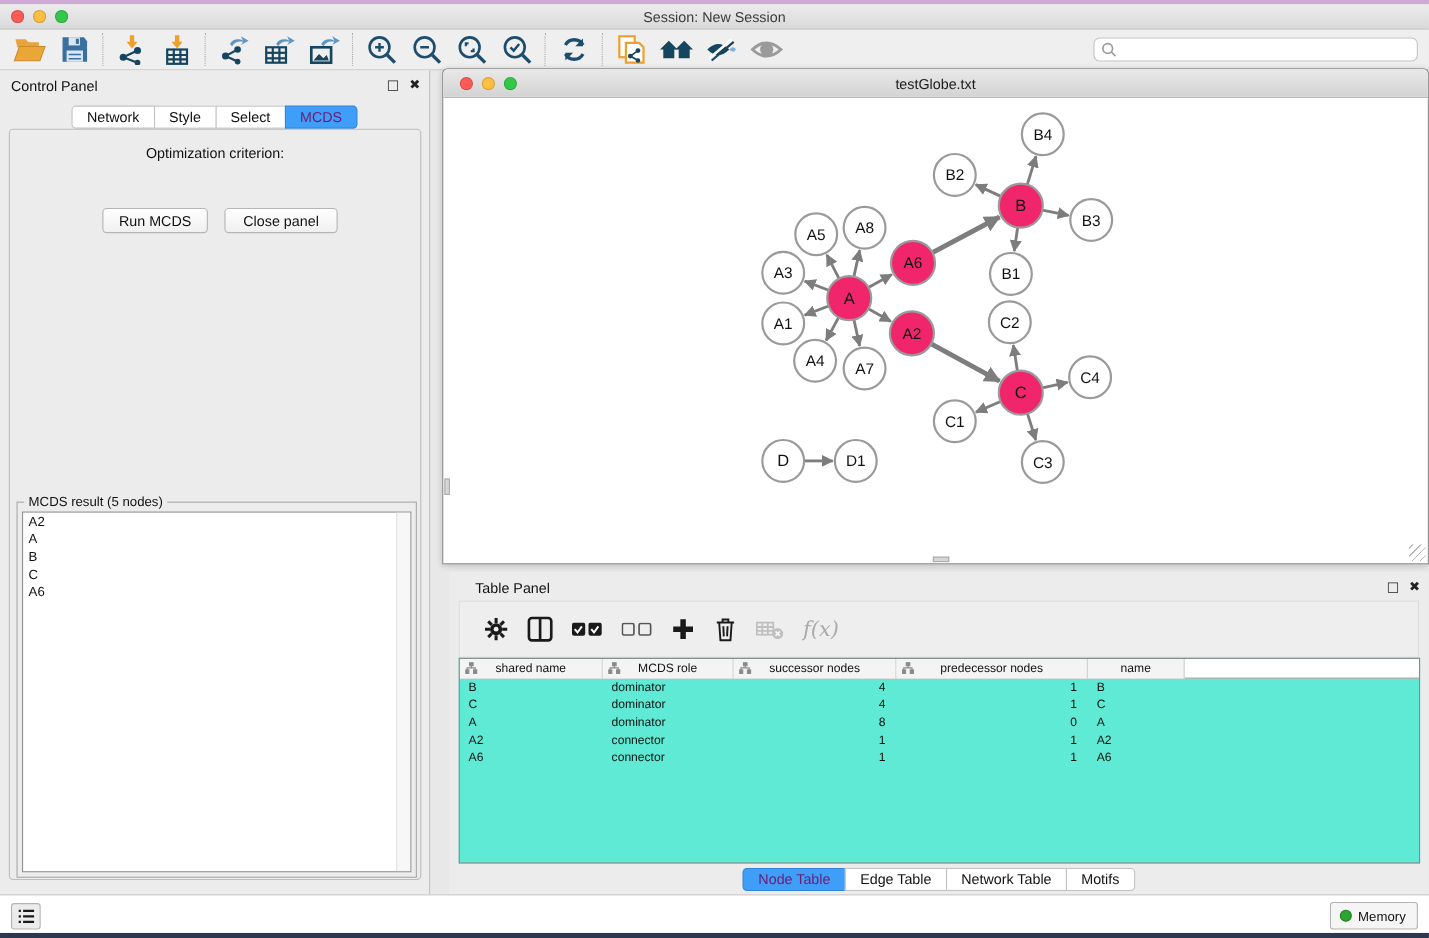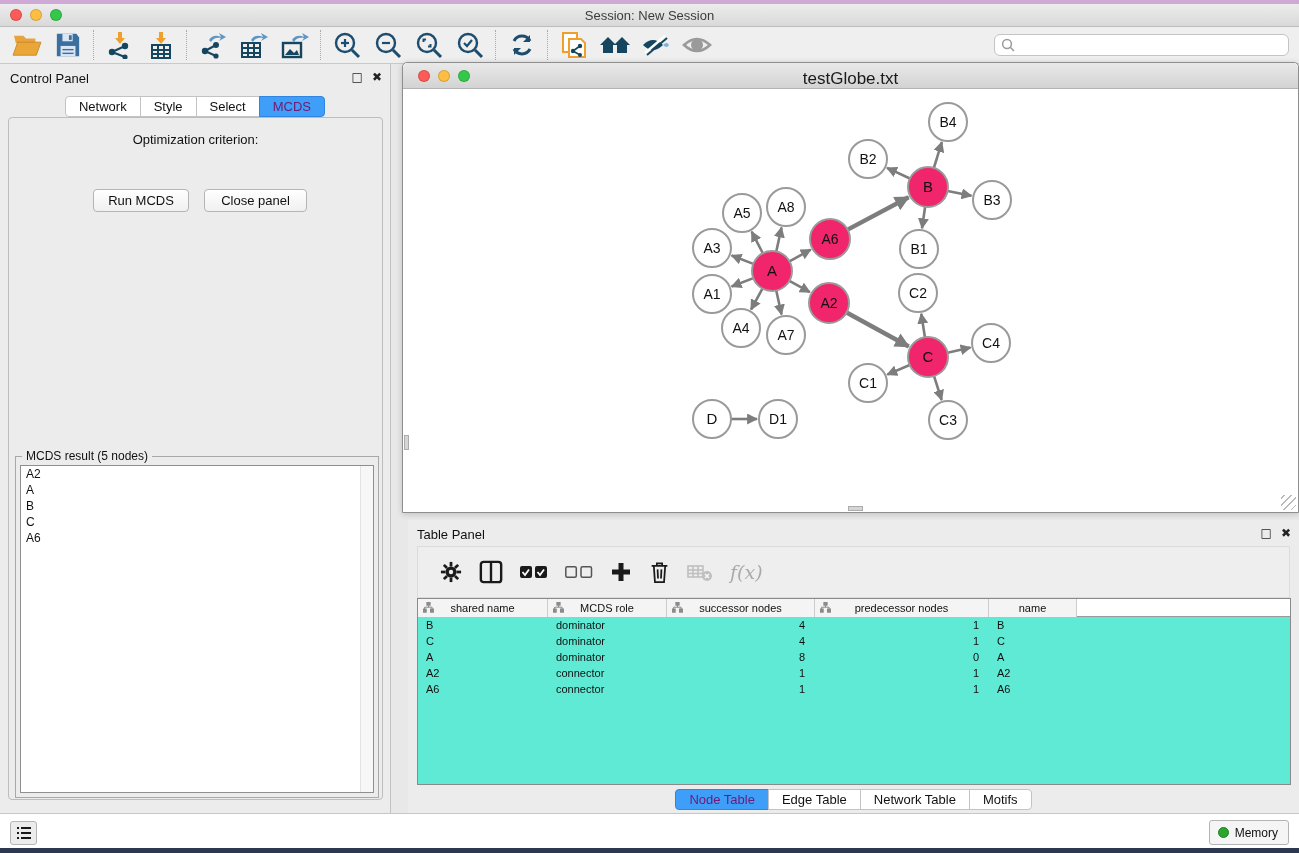--- a/index.html
+++ b/index.html
@@ -64,21 +64,21 @@
     border-left:1px solid #e3e3e3; }
   .mcds-item { font-size:12px; line-height:16px; padding:0 5px; color:#111; }
 
   
   #net-window { left:402px; top:62px; width:897px; height:451px; background:#fff;
     border:1px solid #8e8e8e; border-radius:5px 5px 0 0; box-shadow:0 1px 6px rgba(0,0,0,.18); }
   #net-titlebar { position:absolute; left:0; right:0; top:0; height:26px;
     background:linear-gradient(#e9e9e9,#d3d3d3); border-bottom:1px solid #b3b3b3;
     border-radius:5px 5px 0 0; }
   #net-titlebar .title { position:absolute; left:0; right:0; top:6px; text-align:center;
-    font-size:17px; color:#1a1a1a; }
+    font-size:13px; color:#1a1a1a; }
   #net-canvas { position:absolute; left:1px; right:1px; top:27px; bottom:1px; background:#fff; }
   #vscroll-nub { position:absolute; left:0; top:345px; width:5px; height:15px; background:#d6d6d6; border:1px solid #ababab; }
   #hscroll-nub { position:absolute; left:444px; bottom:0; width:15px; height:5px; background:#d6d6d6; border:1px solid #ababab; }
   #resize-grip { position:absolute; right:1px; bottom:1px; width:15px; height:15px;
     background:repeating-linear-gradient(135deg, transparent 0 2px, #b9b9b9 2px 3px, transparent 3px 5px); }
 
   
   #table-panel { left:408px; top:520px; width:891px; height:293px; background:#ececec; }
   #tp-toolbar { position:absolute; left:9px; right:9px; top:26px; height:52px; background:#eeeeee;
     border:1px solid #dcdcdc; display:flex; align-items:center; gap:17px; padding-left:22px; }
@@ -437,21 +437,21 @@
           </g>
         </g>
     </svg>
     <div id="vscroll-nub"></div>
     <div id="hscroll-nub"></div>
     <div id="resize-grip"></div>
   </div>
 </div>
 
 <div class="abs" id="table-panel">
-  <div class="panel-title" style="left:9px;">Table Panel</div>
+  <div class="panel-title" style="left:24px;">Table Panel</div>
   <div class="panel-ctrls">
     <span>□</span>
     <span class="x">✖</span>
   </div>
   <div id="tp-toolbar">
     <div class="tp-ic">
       <svg width="22" height="22" viewBox="0 0 24 24">
           <g stroke="#1a1a1a" stroke-width="3">
             <line x1="12" y1="1" x2="12" y2="6"></line>
             <line x1="12" y1="18" x2="12" y2="23"></line>

